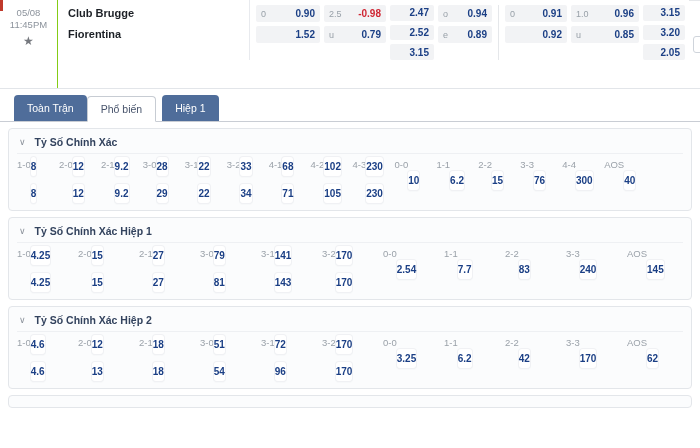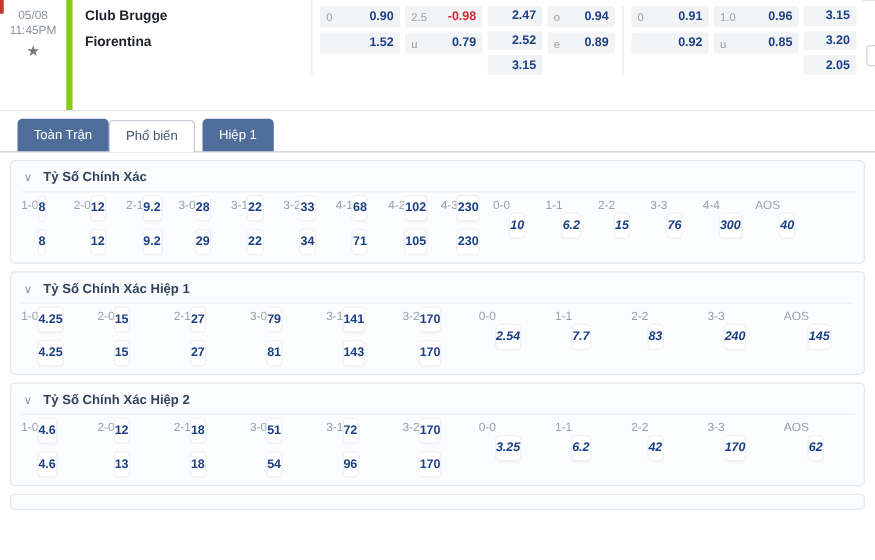--- a/index.html
+++ b/index.html
@@ -2,21 +2,21 @@
 <html><head>
 <meta charset="utf-8">
 <style>
   * { box-sizing: border-box; margin: 0; padding: 0; }
   body { font-family: "Liberation Sans", sans-serif; background: #fff; }
   .app { position: relative; width: 700px; height: 448px; background: #fff; overflow: hidden; font-size: 10px; color: #2d3440; }
   .live-mark { position: absolute; left: 0; top: 0; width: 3px; height: 11px; background: #c0392b; }
 
   
   .hdr { display: flex; border-bottom: 1px solid #e2e5e9; height: 89px; }
-  .date-col { width: 58px; border-right: 5px solid #84cc16; text-align: center; padding-top: 7px; color: #8c939c; font-size: 9.5px; line-height: 12px; flex-shrink: 0; }
+  .date-col { width: 58px; border-right: 1px solid #84cc16; text-align: center; padding-top: 7px; color: #8c939c; font-size: 9.5px; line-height: 12px; flex-shrink: 0; }
   .date-col .fav-star { color: #75787e; font-size: 12px; margin-top: 4px; }
   .hdr-right { flex: 1; display: flex; flex-direction: row; }
   .hdr-top { display: flex; height: 60px; }
   .teams-col { width: 192px; border-right: 1px solid #e8eaee; padding: 7px 0 0 10px; flex-shrink: 0; }
   .team { font-weight: bold; font-size: 11px; color: #1c2026; line-height: 13px; margin-bottom: 8px; }
   .draw { font-size: 10px; color: #5f6570; line-height: 12px; }
   .odds-area { flex: 1; display: flex; gap: 4px; padding: 5px 4px 0 6px; }
   .odds-group { display: flex; flex-direction: column; gap: 4px; }
   .pill { height: 17px; background: #f2f3f5; border-radius: 2px; display: flex; align-items: center; justify-content: space-between; padding: 0 5px; cursor: pointer; }
   .pill-label { color: #98a0a8; font-size: 9px; }
@@ -43,21 +43,21 @@
   
   .sections { padding: 6px 8px 0; }
   .section { background: #fbfcfd; border: 1px solid #e3e6ea; border-radius: 4px; margin-bottom: 6px; padding: 4px 8px 7px; }
   .sec-title-row { display: flex; align-items: center; gap: 9px; padding: 3px 2px 5px; border-bottom: 1px solid #eef0f3; cursor: pointer; }
   .sec-chevron { color: #8b929b; font-size: 9px; }
   .sec-title { color: #33435e; font-weight: bold; font-size: 10.5px; }
   .score-grid { display: grid; gap: 0 5px; padding-top: 3px; }
   .score-col { display: flex; flex-direction: row; }
   .score-label { text-align: center; color: #9aa1a9; font-size: 9.5px; height: 16px; line-height: 16px; }
   .score-body { height: 46px; display: flex; flex-direction: column; gap: 8px; }
-  .score-body.single { justify-content: center; font-style: italic; }
+  .score-body.single { justify-content: center; }
   .cell { height: 19px; line-height: 19px; text-align: center; background: #fff; border-radius: 3px; color: #1b3f85; font-weight: bold; font-size: 10px; box-shadow: 0 0 0 1px #f0f1f4, 0 1px 2px rgba(40,50,70,.07); cursor: pointer; }
   .dd-chevron { color: #8b929b; font-size: 9px; }
 </style>
 </head>
 <body>
 
 <div class="app">
   <div class="live-mark"></div>
 
   <div class="hdr">

